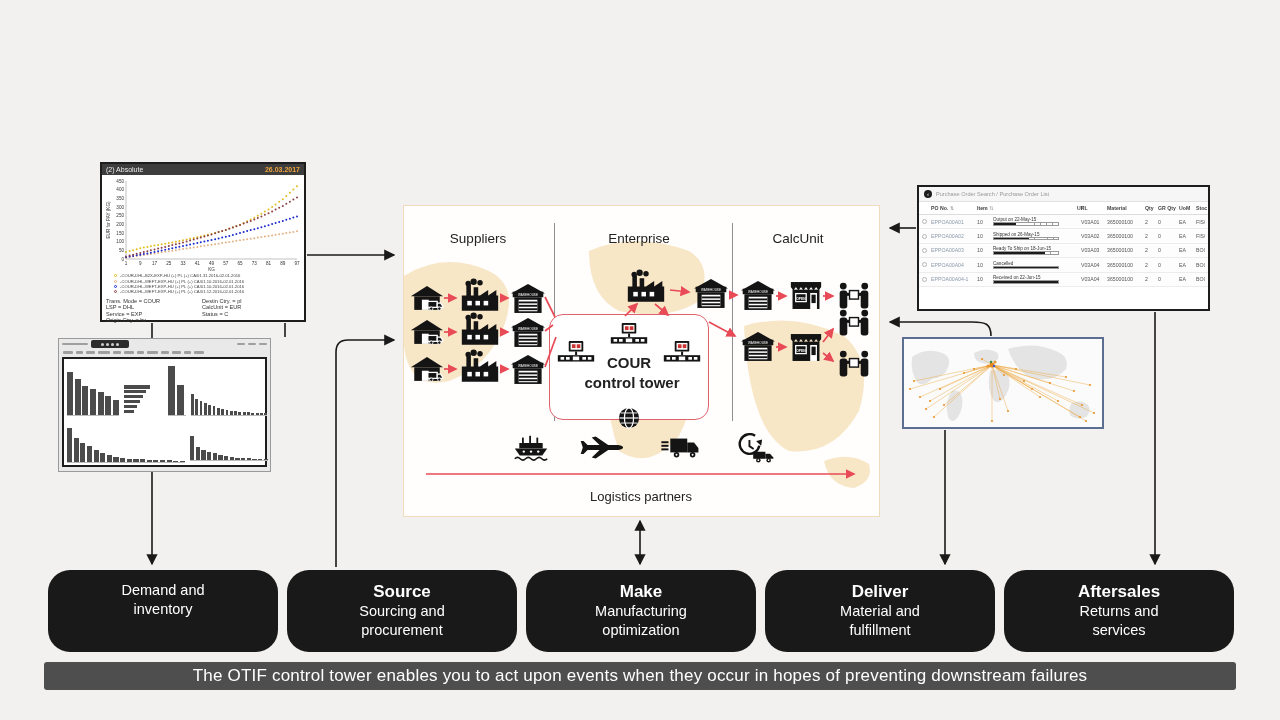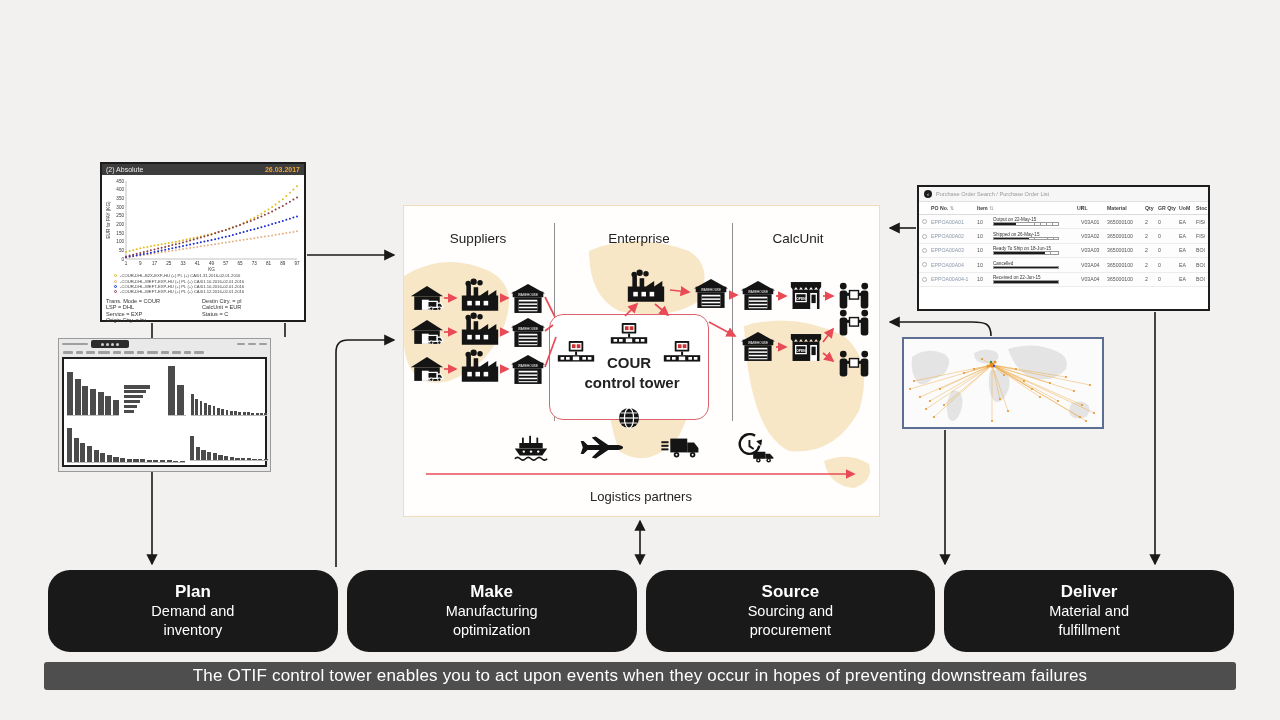--- a/index.html
+++ b/index.html
@@ -957,36 +957,40 @@
           <circle cx="84" cy="27" r="1.6" fill="#e8962e"></circle>
           <circle cx="91" cy="23" r="1.6" fill="#e8962e"></circle>
           <circle cx="87" cy="23" r="1.3" fill="#3f8f3f"></circle>
           <circle cx="90" cy="27" r="1.2" fill="#3a5bd0"></circle>
         </g>
     </svg>
   </div>
 
   <div class="process-row">
     <div class="pbox">
-      <div class="pbox-title">Plan</div>
       <div class="pbox-sub">Demand and
 inventory</div>
+    </div>
+    <div class="pbox">
+      <div class="pbox-title">Source</div>
+      <div class="pbox-sub">Sourcing and
+procurement</div>
     </div>
     <div class="pbox">
       <div class="pbox-title">Make</div>
       <div class="pbox-sub">Manufacturing
 optimization</div>
     </div>
     <div class="pbox">
-      <div class="pbox-title">Source</div>
-      <div class="pbox-sub">Sourcing and
-procurement</div>
-    </div>
-    <div class="pbox">
       <div class="pbox-title">Deliver</div>
       <div class="pbox-sub">Material and
 fulfillment</div>
     </div>
+    <div class="pbox">
+      <div class="pbox-title">Aftersales</div>
+      <div class="pbox-sub">Returns and
+services</div>
+    </div>
   </div>
 
   <div class="banner">The OTIF control tower enables you to act upon events when they occur in hopes of preventing downstream failures</div>
 
 </div>
 
 </body></html>

